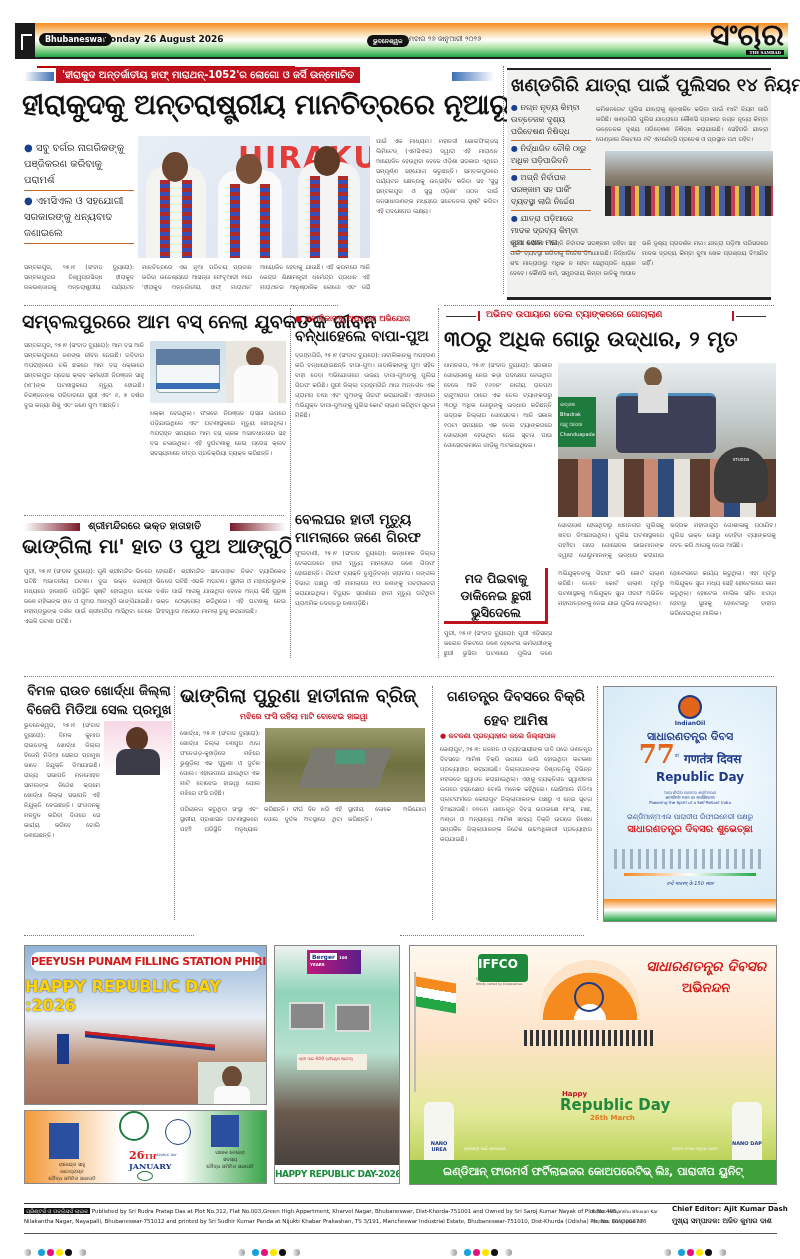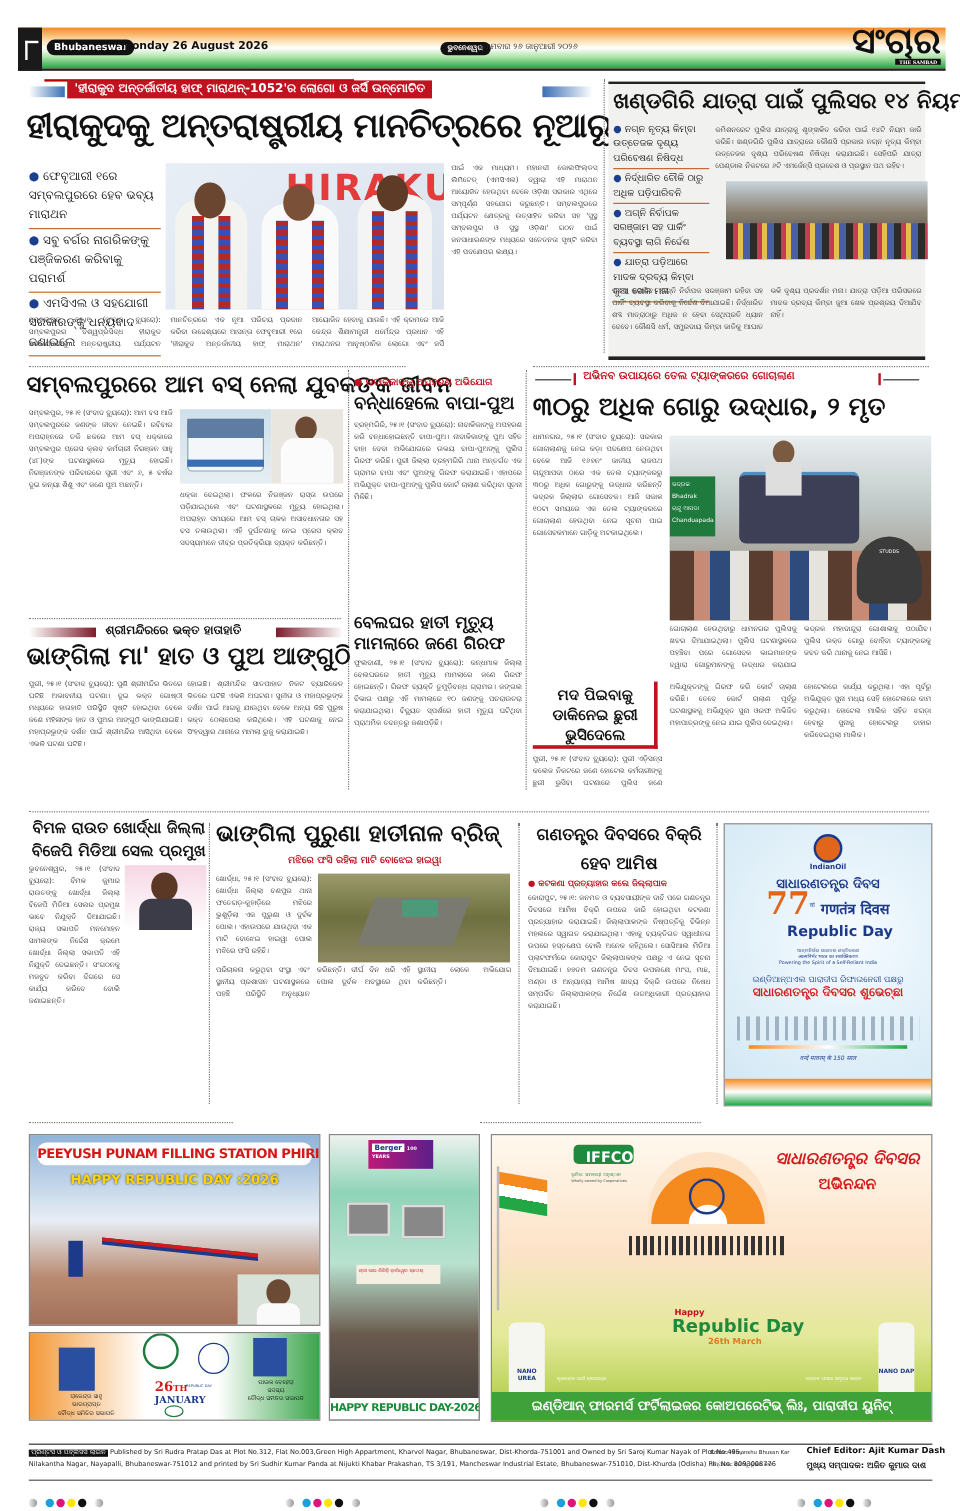--- a/index.html
+++ b/index.html
@@ -42,21 +42,20 @@
   <div class="logo"><span>ସଂଚାର</span><small>THE SAMBAD</small></div>
 </div>
 
 <div class="abs" style="left:37px;top:66px;width:258px;height:2px;background:#b00"></div>
 <div class="abs" style="left:24px;top:72px;width:30px;height:9px;background:linear-gradient(90deg,#fff,#3a6fb5)"></div>
 <div class="abs kicker" style="left:56px;top:67px;font-size:10px">'ହୀରାକୁଦ ଅନ୍ତର୍ଜାତୀୟ ହାଫ୍ ମାରାଥନ୍-1052'ର ଲୋଗୋ ଓ ଜର୍ସି ଉନ୍ମୋଚିତ</div>
 <div class="abs" style="left:452px;top:72px;width:42px;height:9px;background:linear-gradient(90deg,#3a6fb5,#fff)"></div>
 <div class="abs headline" style="left:22px;top:88px;font-size:28px;letter-spacing:-0.5px">ହୀରାକୁଦକୁ ଅନ୍ତରାଷ୍ଟ୍ରୀୟ ମାନଚିତ୍ରରେ ନୂଆରୂପ ମିଳିବ</div>
 
 <div class="abs" style="left:24px;top:138px;width:110px">
-  <div class="bullet">ଫେବୃଆରୀ ୧ରେ ସମ୍ବଲପୁରରେ ହେବ ଭବ୍ୟ ମାରାଥନ</div>
   <div class="bullet">ସବୁ ବର୍ଗର ନାଗରିକଙ୍କୁ ପଞ୍ଜିକରଣ କରିବାକୁ ପରାମର୍ଶ</div>
   <div class="bullet">ଏମସିଏଲ ଓ ସହଯୋଗୀ ସରକାରଙ୍କୁ ଧନ୍ୟବାଦ ଜଣାଇଲେ</div>
 </div>
 <div class="img" style="left:138px;top:136px;width:232px;height:122px;background:linear-gradient(135deg,#e8eef6,#dbe3ee)">
   <div style="position:absolute;left:100px;top:4px;font-size:30px;font-weight:bold;color:#e43b3b;letter-spacing:2px">HIRAKU</div>
   <div style="position:absolute;left:8px;top:30px;width:60px;height:92px;background:#f3f3f0;border-radius:20px 20px 0 0"></div>
   <div style="position:absolute;left:24px;top:16px;width:26px;height:30px;background:#6a4630;border-radius:50%"></div>
   <div style="position:absolute;left:22px;top:44px;width:10px;height:78px;background:repeating-linear-gradient(#b02a2a 0 4px,#3a4fb5 4px 8px)"></div>
   <div style="position:absolute;left:44px;top:44px;width:10px;height:78px;background:repeating-linear-gradient(#b02a2a 0 4px,#3a4fb5 4px 8px)"></div>
   <div style="position:absolute;left:80px;top:34px;width:64px;height:88px;background:#fafafa;border-radius:20px 20px 0 0"></div>
@@ -193,21 +192,21 @@
   <div style="margin:4px 20px 0;height:3px;background:linear-gradient(90deg,#f58a1f,#fff,#22a744)"></div>
   <div style="font-size:5px;color:#1d3a8a;font-style:italic;margin-top:4px">वन्दे मातरम् के 150 साल</div>
   <div style="position:absolute;left:0;bottom:0;width:100%;height:22px;background:linear-gradient(#f58a1f,#fff,#22a744)"></div>
 </div>
 
 <div class="dots" style="left:24px;top:935px;width:170px"></div>
 <div class="dots" style="left:400px;top:935px;width:184px"></div>
 
 <div class="ad" style="left:24px;top:945px;width:243px;height:160px;background:linear-gradient(#8fb3d8 0%,#e8eef5 45%,#b98a70 75%,#a3705a 100%)">
   <div style="margin:6px 6px 0;background:#fff;border-radius:8px;color:#d31a1a;font-weight:bold;font-size:11px;text-align:center;padding:3px 0;white-space:nowrap;letter-spacing:-0.5px">PEEYUSH PUNAM FILLING STATION PHIRINGIA</div>
-  <div style="color:#ffd300;font-weight:bold;font-size:11px;text-align:center;margin-top:6px;text-shadow:0 0 2px #333">HAPPY REPUBLIC DAY :2026</div>
+  <div style="color:#ffd300;font-weight:bold;font-size:16px;margin-top:6px;text-shadow:0 0 2px #333">HAPPY REPUBLIC DAY :2026</div>
   <div style="position:absolute;left:60px;top:92px;width:130px;height:6px;background:#1d3a8a;border-top:3px solid #d31a1a;transform:skewY(6deg)"></div>
   <div style="position:absolute;left:32px;top:88px;width:12px;height:30px;background:#1d3a8a"></div>
   <div style="position:absolute;right:0;bottom:0;width:68px;height:42px;background:#d8e2d8">
     <div style="position:absolute;left:24px;top:4px;width:20px;height:22px;background:#6b4a36;border-radius:50%"></div>
     <div style="position:absolute;left:16px;top:24px;width:36px;height:18px;background:#fafafa;border-radius:8px 8px 0 0"></div>
   </div>
 </div>
 
 <div class="ad" style="left:24px;top:1110px;width:243px;height:74px;background:linear-gradient(90deg,#f39a3a 0%,#fff 40%,#fff 65%,#3aa54a 100%)">
   <div style="position:absolute;left:24px;top:12px;width:30px;height:36px;background:#2a4fa0"></div>
@@ -232,21 +231,21 @@
 
 <div class="ad" style="left:274px;top:945px;width:126px;height:239px;background:linear-gradient(#eef2ef 0%,#8fd4b8 20%,#b9e2d0 45%,#6a5a4e 70%,#3d3a38 100%)">
   <div style="position:absolute;left:32px;top:4px;width:54px;height:24px;background:linear-gradient(90deg,#c0187a,#5b1f8a);color:#fff;font-size:6px;padding:3px;font-weight:bold"><span style="background:#fff;color:#1d3a8a;padding:0 2px">Berger</span> <span style="font-size:4px">100 YEARS</span></div>
   <div style="position:absolute;left:14px;top:56px;width:36px;height:28px;background:#888;border:2px solid #ddd"></div>
   <div style="position:absolute;left:60px;top:58px;width:36px;height:28px;background:#888;border:2px solid #ddd"></div>
   <div style="position:absolute;left:22px;top:108px;width:70px;height:16px;background:#f5efe2;font-size:4px;padding:2px;color:#c1121f">ଶ୍ରୀ ସାଇ ଶିରିଡ଼ି ହାର୍ଡୱେର ଷ୍ଟୋର୍</div>
   <div style="position:absolute;left:0;bottom:0;width:100%;height:18px;background:#fff;color:#1b8a3a;font-weight:bold;font-size:9px;text-align:center;line-height:18px;white-space:nowrap;letter-spacing:-0.5px">HAPPY REPUBLIC DAY-2026</div>
 </div>
 
 <div class="ad" style="left:409px;top:945px;width:368px;height:240px;background:linear-gradient(180deg,#fff8ee 0%,#fde3c8 40%,#e3e99a 70%,#a8c83a 100%)">
-  <div style="position:absolute;left:68px;top:8px;width:50px;height:16px;background:#1f8a3e;border-radius:4px;color:#fff;font-weight:bold;font-size:12px;text-align:right;line-height:20px">IFFCO</div>
+  <div style="position:absolute;left:68px;top:8px;width:50px;height:28px;background:#1f8a3e;border-radius:4px;color:#fff;font-weight:bold;font-size:12px;text-align:left;line-height:20px">IFFCO</div>
   <div style="position:absolute;left:66px;top:30px;font-size:4px;color:#1f8a3e">ଭୂମିକ: ସମବାୟୀ ଅନୁଷ୍ଠାନ</div>
   <div style="position:absolute;left:66px;top:36px;font-size:3px;color:#555">Wholly owned by Cooperatives</div>
   <div style="position:absolute;left:4px;top:26px;width:2px;height:120px;background:#bbb"></div>
   <div style="position:absolute;left:6px;top:34px;width:40px;height:30px;background:linear-gradient(#f58a1f 0 33%,#fff 33% 66%,#22a744 66%);transform:skewY(10deg)"></div>
   <div style="position:absolute;left:130px;top:14px;width:100px;height:60px;border-radius:60px 60px 0 0;background:radial-gradient(circle at 50% 100%,#fff 0 20%,#f58a1f 21% 60%,#fde3c8 61%)"></div>
   <div style="position:absolute;left:164px;top:36px;width:30px;height:30px;border-radius:50%;border:2px solid #1d3a8a"></div>
   <div style="position:absolute;left:114px;top:84px;width:130px;height:16px;background:repeating-linear-gradient(90deg,#333 0 3px,transparent 3px 6px)"></div>
   <div style="position:absolute;left:236px;top:12px;color:#d31a1a;font-size:14px;font-style:italic;font-weight:bold;white-space:nowrap">ସାଧାରଣତନ୍ତ୍ର ଦିବସର</div>
   <div style="position:absolute;left:272px;top:34px;color:#d31a1a;font-size:13px;font-weight:bold">ଅଭିନନ୍ଦନ</div>
   <div style="position:absolute;left:152px;top:144px;color:#c1121f;font-size:7px;font-weight:bold">Happy</div>

